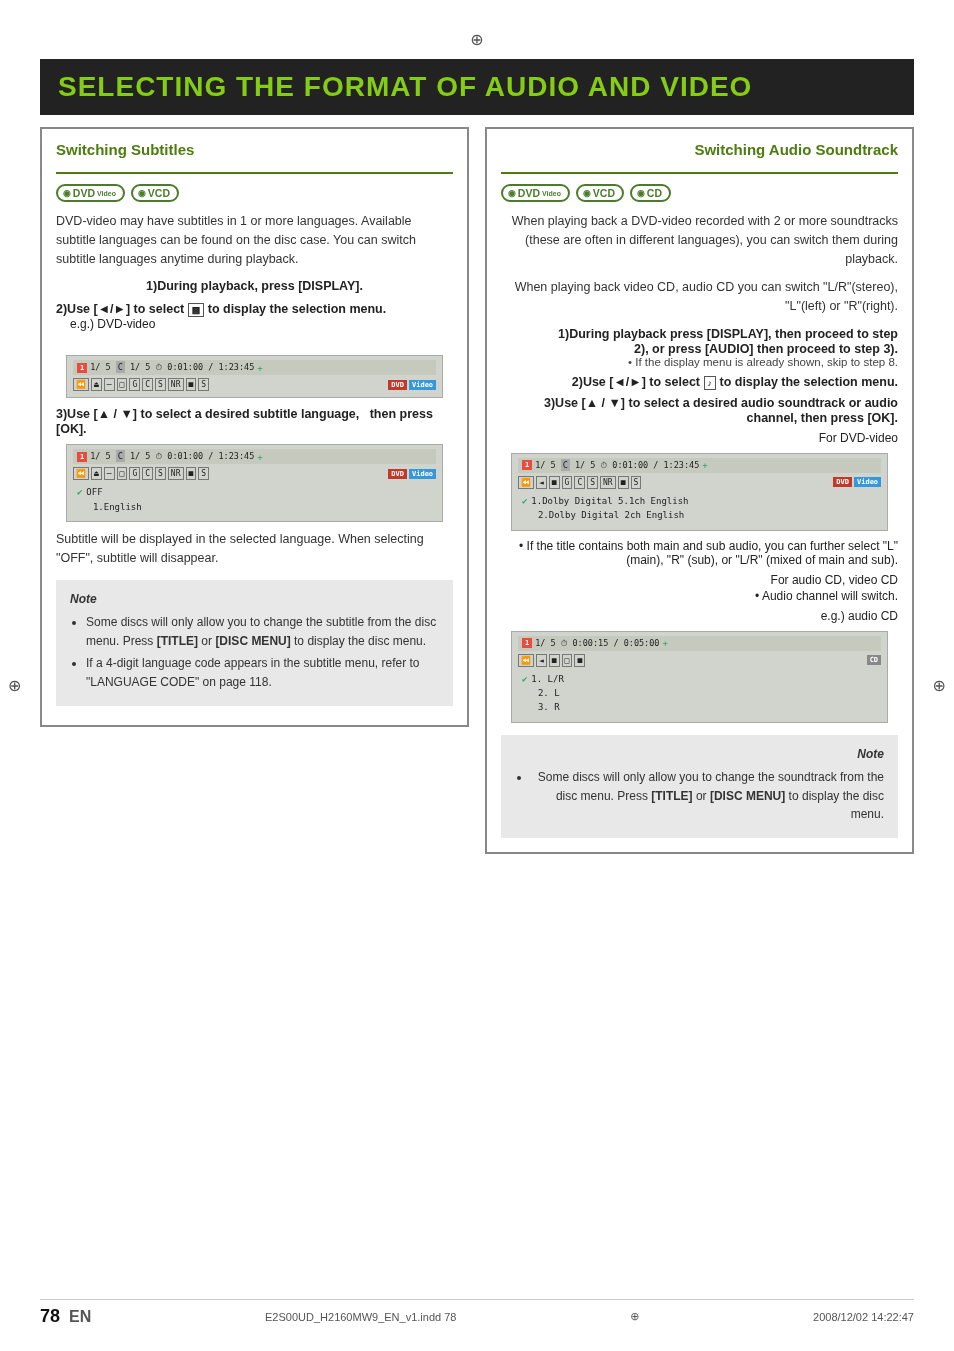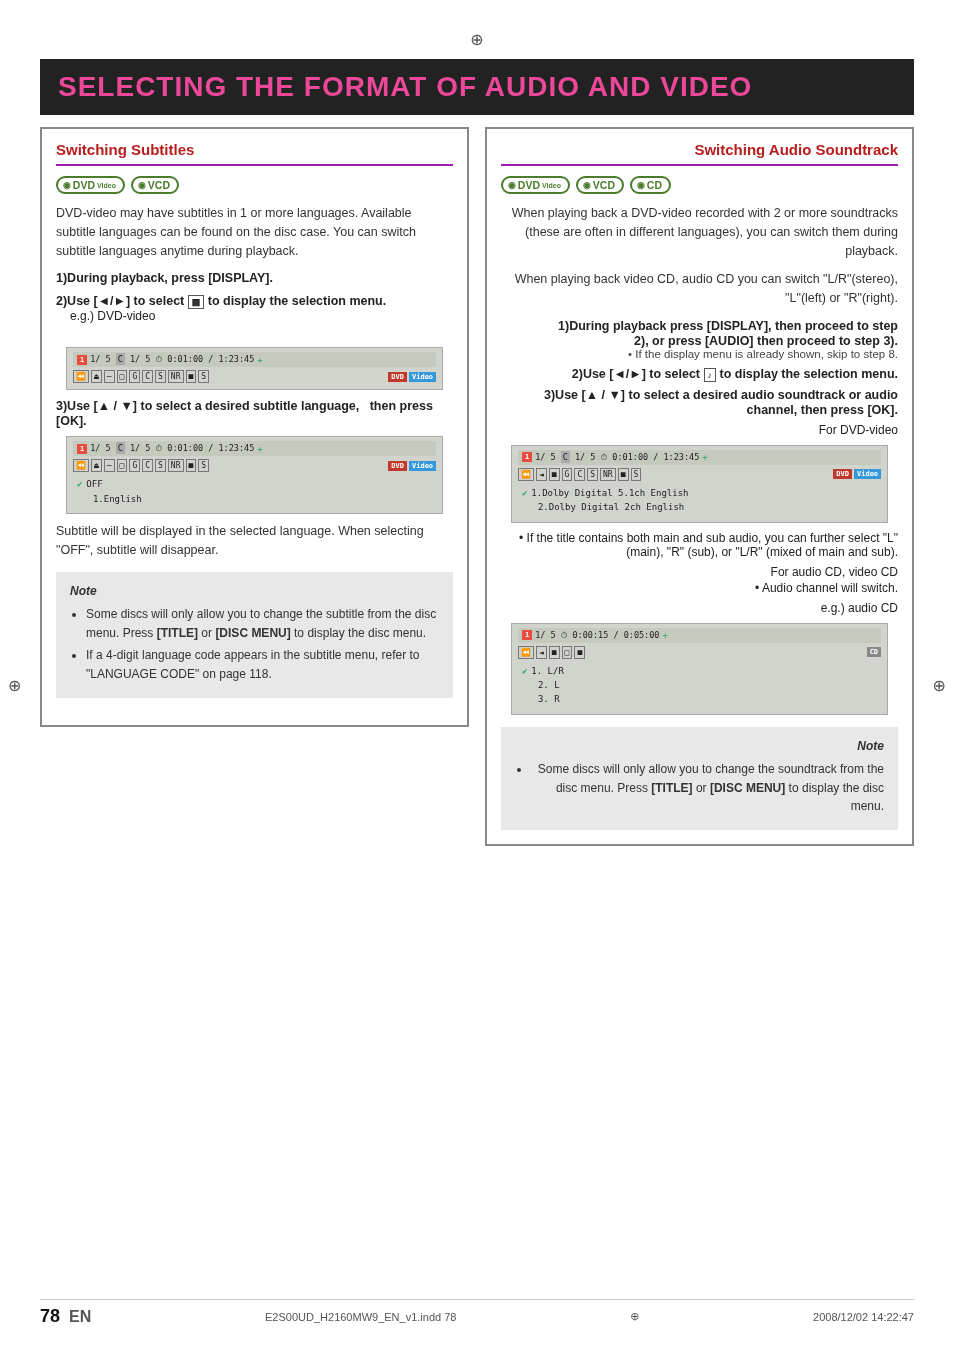--- a/index.html
+++ b/index.html
@@ -22,21 +22,21 @@
     
     .reg-mark-top {
       text-align: center;
       font-size: 16px;
       color: #555;
       margin-bottom: 10px;
     }
     
     .page-title {
       background: #222;
-      color: #ec4899;
+      color: #84cc16;
       font-size: 28px;
       font-weight: 900;
       letter-spacing: 1px;
       padding: 12px 18px;
       margin-bottom: 12px;
       text-transform: uppercase;
     }
     .page-subtitle {
       font-size: 12.5px;
       color: #333;
@@ -58,23 +58,23 @@
       flex: 1;
       border: 2px solid #888;
       padding: 12px 14px 14px 14px;
       min-height: 600px;
       text-align: right;
     }
     .section-title {
       font-size: 15px;
       font-weight: 700;
       margin-bottom: 10px;
-      color: #b91c1c;
-      border-bottom: 2px solid #a21caf;
-      padding-bottom: 6px;
+      color: #4d7c0f;
+      border-bottom: 2px solid #4d7c0f;
+      padding-bottom: 14px;
     }
     
     .badge-row {
       display: flex;
       gap: 6px;
       align-items: center;
       margin-bottom: 10px;
     }
     .badge {
       display: inline-flex;
@@ -242,21 +242,21 @@
         <span class="badge badge-dvd">
           <span class="badge-icon">◉</span> DVD<sub style="font-size:7px">Video</sub>
         </span>
         <span class="badge badge-vcd">
           <span class="badge-icon">◉</span> VCD
         </span>
       </div>
 
       <div class="section-body">DVD-video may have subtitles in 1 or more languages. Available subtitle languages can be found on the disc case. You can switch subtitle languages anytime during playback.</div>
 
-      <div style="margin-bottom:8px;">
+      <div style="margin-bottom:8px;text-align:center;">
         <span style="font-weight:700;font-size:12.5px;">1)During playback, press [DISPLAY].</span>
       </div>
 
       <div style="margin-bottom:24px;">
         <span style="font-weight:700;font-size:12.5px;">2)Use [◄/►] to select <span style="border:1px solid #555;padding:1px 3px;font-size:9px;">▩</span> to display the selection menu.</span>
         <br><span style="font-size:12px;padding-left:14px;">e.g.) DVD-video</span>
       </div>
 
       <div class="screen-mockup">
         <div class="screen-top-bar">

